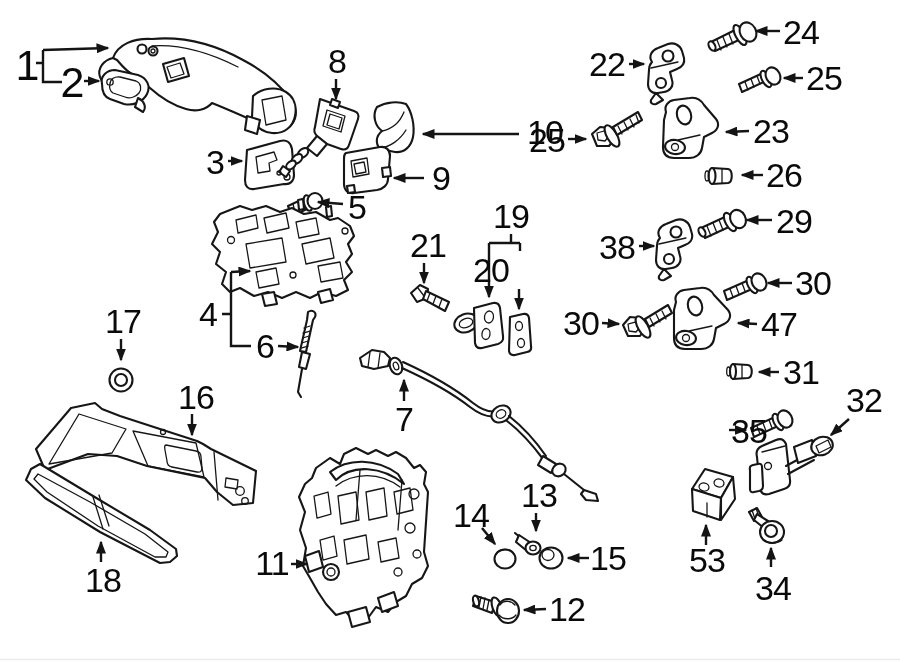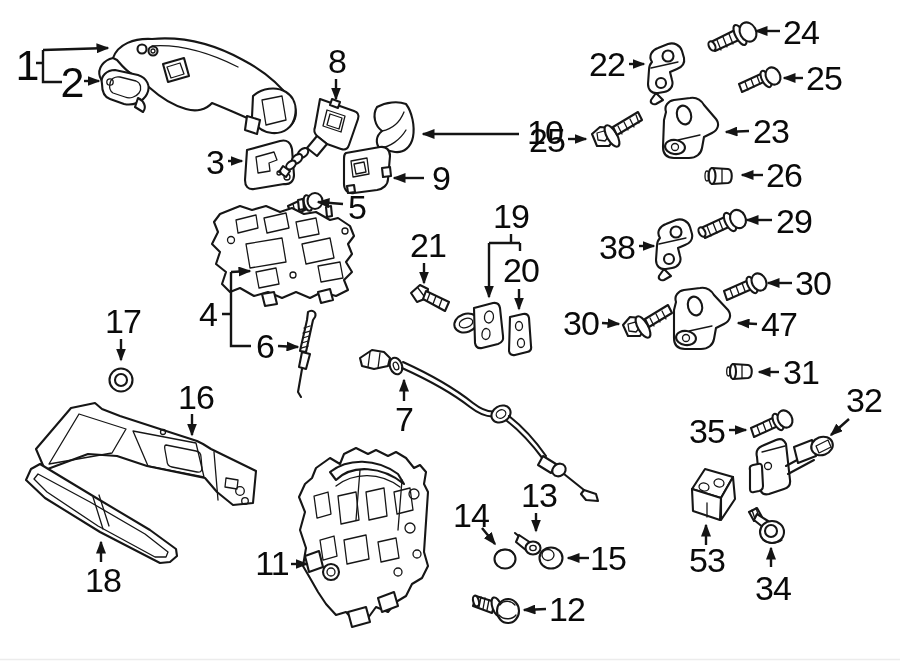--- a/index.html
+++ b/index.html
@@ -408,32 +408,32 @@
   <div class="lbl" style="left:545px;top:132px">10</div>
   <div class="lbl" style="left:272px;top:563px">11</div>
   <div class="lbl" style="left:567px;top:609px">12</div>
   <div class="lbl" style="left:539px;top:495px">13</div>
   <div class="lbl" style="left:471px;top:515px">14</div>
   <div class="lbl" style="left:608px;top:558px">15</div>
   <div class="lbl" style="left:196px;top:397px">16</div>
   <div class="lbl" style="left:123px;top:321px">17</div>
   <div class="lbl" style="left:103px;top:580px">18</div>
   <div class="lbl" style="left:511px;top:216px">19</div>
-  <div class="lbl" style="left:521px;top:270px">20</div>
+  <div class="lbl" style="left:491px;top:270px">20</div>
   <div class="lbl" style="left:428px;top:245px">21</div>
   <div class="lbl" style="left:607px;top:64px">22</div>
   <div class="lbl" style="left:771px;top:131px">23</div>
   <div class="lbl" style="left:801px;top:32px">24</div>
   <div class="lbl" style="left:547px;top:140px">25</div>
   <div class="lbl" style="left:824px;top:78px">25</div>
   <div class="lbl" style="left:784px;top:175px">26</div>
   <div class="lbl" style="left:617px;top:247px">38</div>
   <div class="lbl" style="left:779px;top:324px">47</div>
   <div class="lbl" style="left:794px;top:221px">29</div>
   <div class="lbl" style="left:581px;top:323px">30</div>
   <div class="lbl" style="left:813px;top:283px">30</div>
   <div class="lbl" style="left:801px;top:372px">31</div>
   <div class="lbl" style="left:864px;top:400px">32</div>
   <div class="lbl" style="left:707px;top:560px">53</div>
   <div class="lbl" style="left:773px;top:588px">34</div>
-  <div class="lbl" style="left:707px;top:431px">35</div>
+  <div class="lbl" style="left:749px;top:431px">35</div>
 
 </div>
 
 </body></html>

